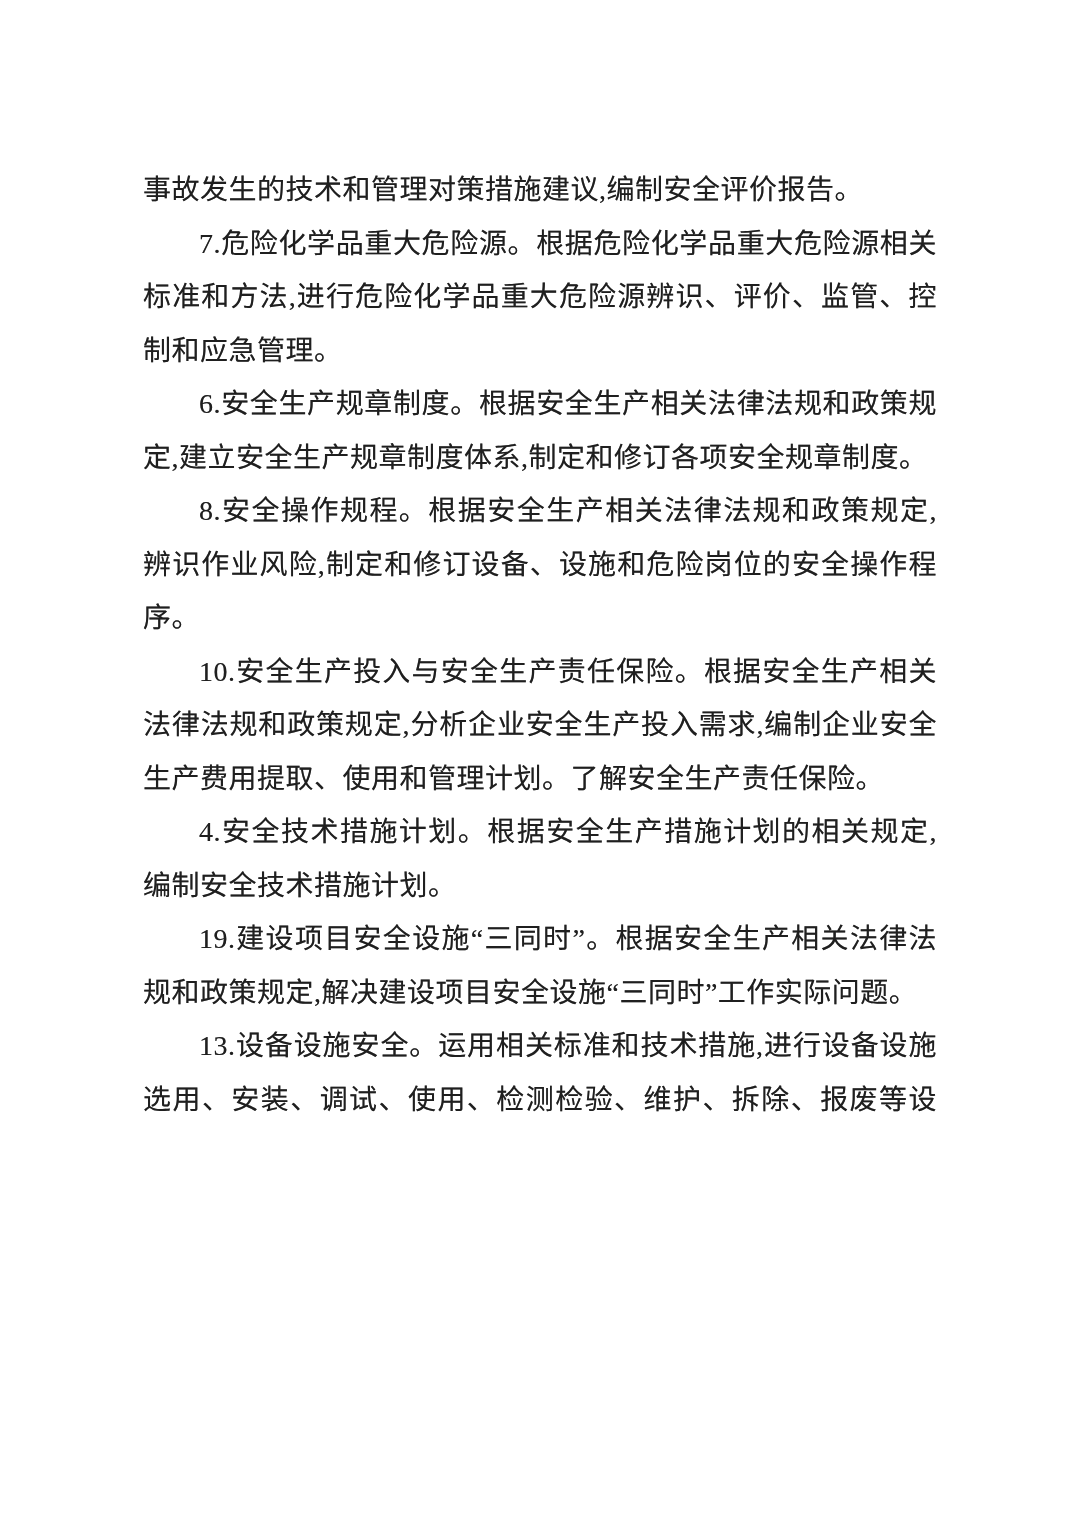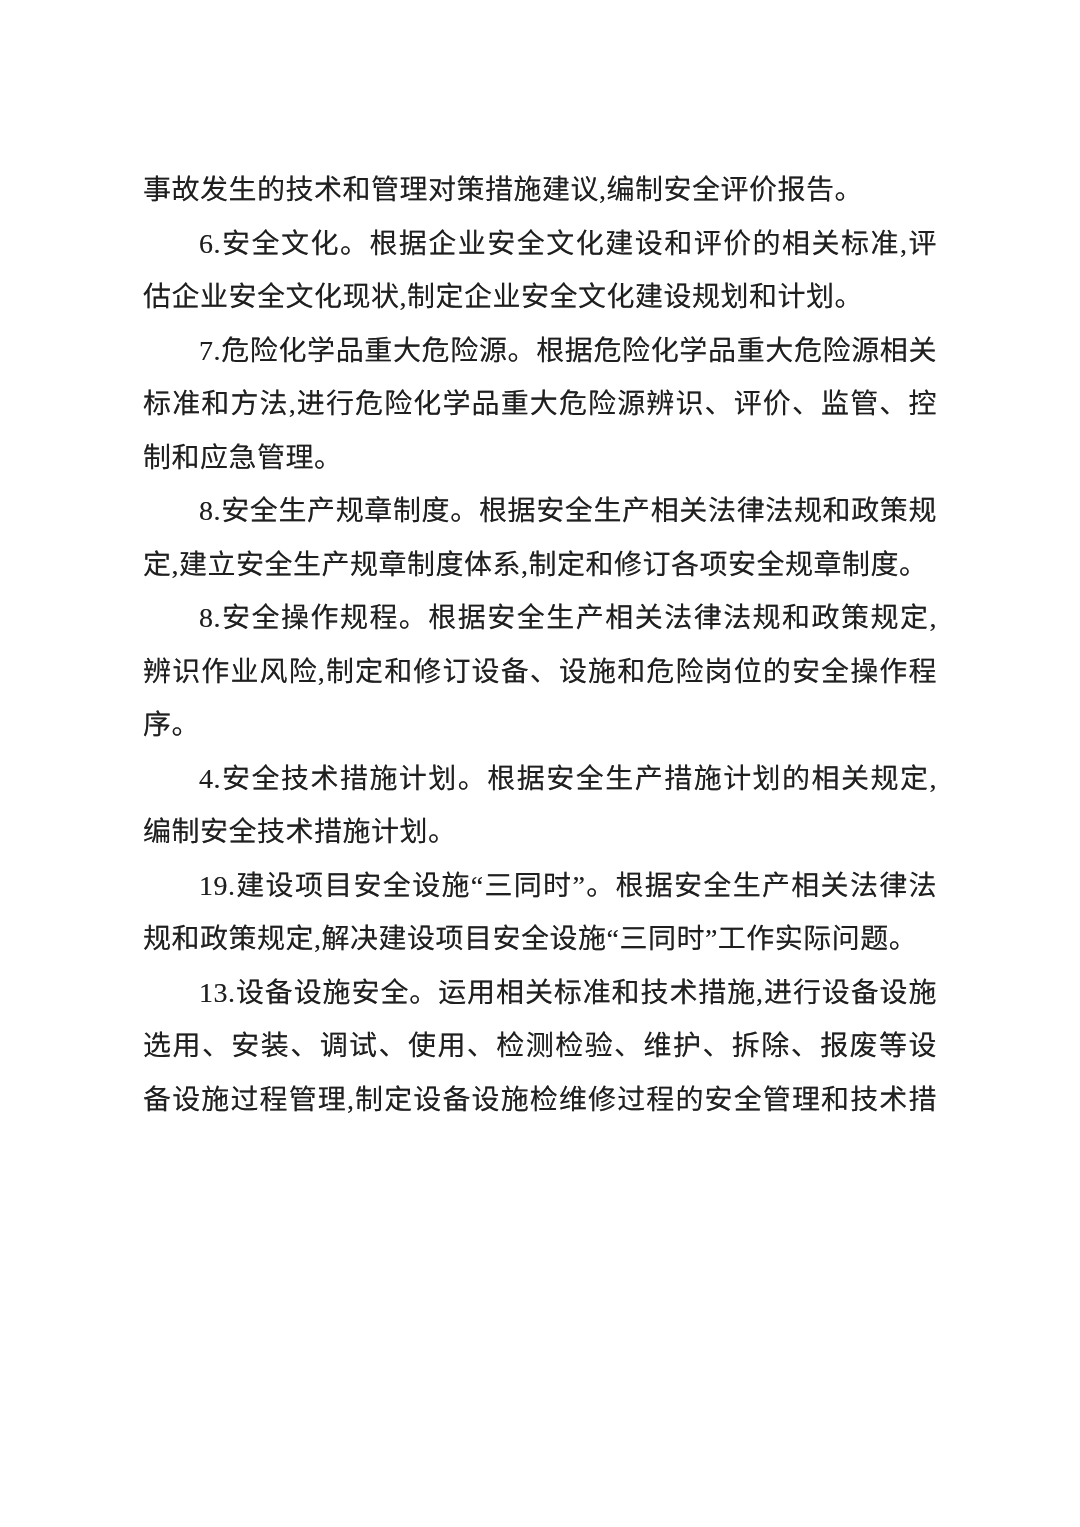--- a/index.html
+++ b/index.html
@@ -47,24 +47,24 @@
     text-shadow: 0 0 0.5px rgba(40, 40, 40, 0.5);
   }
 </style>
 </head>
 <body>
 
 <div class="page">
 
   <div class="text-block">
     <p class="para">事故发生的技术和管理对策措施建议,编制安全评价报告。</p>
-    <p class="para indent">6.安全文化。根据企业安全文化建设和评价的相关标准,评估企业安全文化现状,制定企业安全文化建设规划和计划。</p>
     <p class="para indent">7.危险化学品重大危险源。根据危险化学品重大危险源相关标准和方法,进行危险化学品重大危险源辨识、评价、监管、控制和应急管理。</p>
-    <p class="para indent">8.安全生产规章制度。根据安全生产相关法律法规和政策规定,建立安全生产规章制度体系,制定和修订各项安全规章制度。</p>
+    <p class="para indent">6.安全生产规章制度。根据安全生产相关法律法规和政策规定,建立安全生产规章制度体系,制定和修订各项安全规章制度。</p>
     <p class="para indent">8.安全操作规程。根据安全生产相关法律法规和政策规定,辨识作业风险,制定和修订设备、设施和危险岗位的安全操作程序。</p>
+    <p class="para indent">10.安全生产投入与安全生产责任保险。根据安全生产相关法律法规和政策规定,分析企业安全生产投入需求,编制企业安全生产费用提取、使用和管理计划。了解安全生产责任保险。</p>
     <p class="para indent">4.安全技术措施计划。根据安全生产措施计划的相关规定,编制安全技术措施计划。</p>
     <p class="para indent">19.建设项目安全设施“三同时”。根据安全生产相关法律法规和政策规定,解决建设项目安全设施“三同时”工作实际问题。</p>
     <p class="para indent">13.设备设施安全。运用相关标准和技术措施,进行设备设施选用、安装、调试、使用、检测检验、维护、拆除、报废等设备设施过程管理,制定设备设施检维修过程的安全管理和技术措施,分析设备常见故障的原因,制定事故预防控制措施。</p>
   </div>
 
   <div class="page-footer">
     <span>— 13 —</span>
   </div>
 
 </div>

